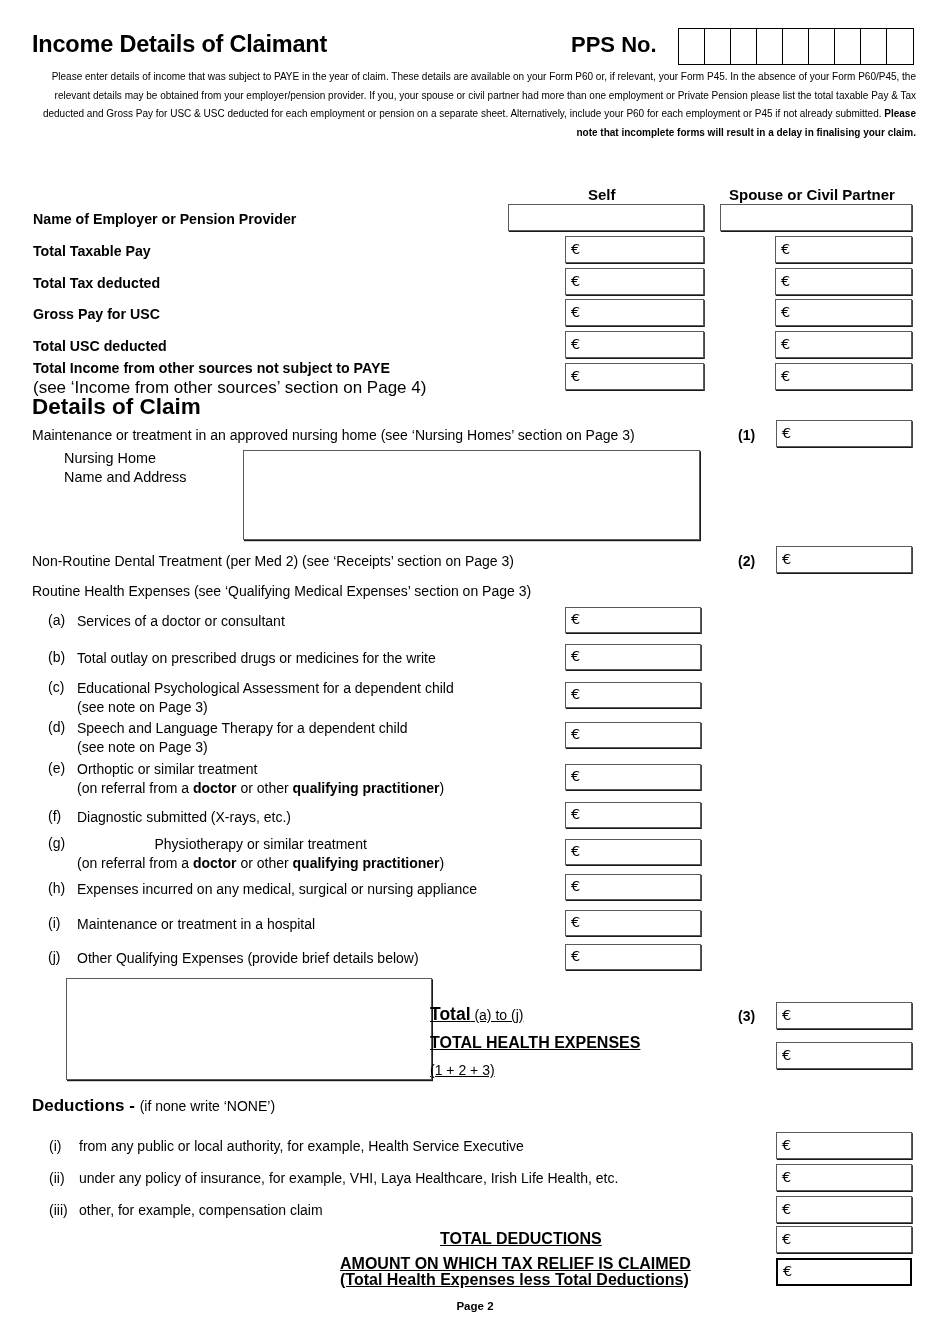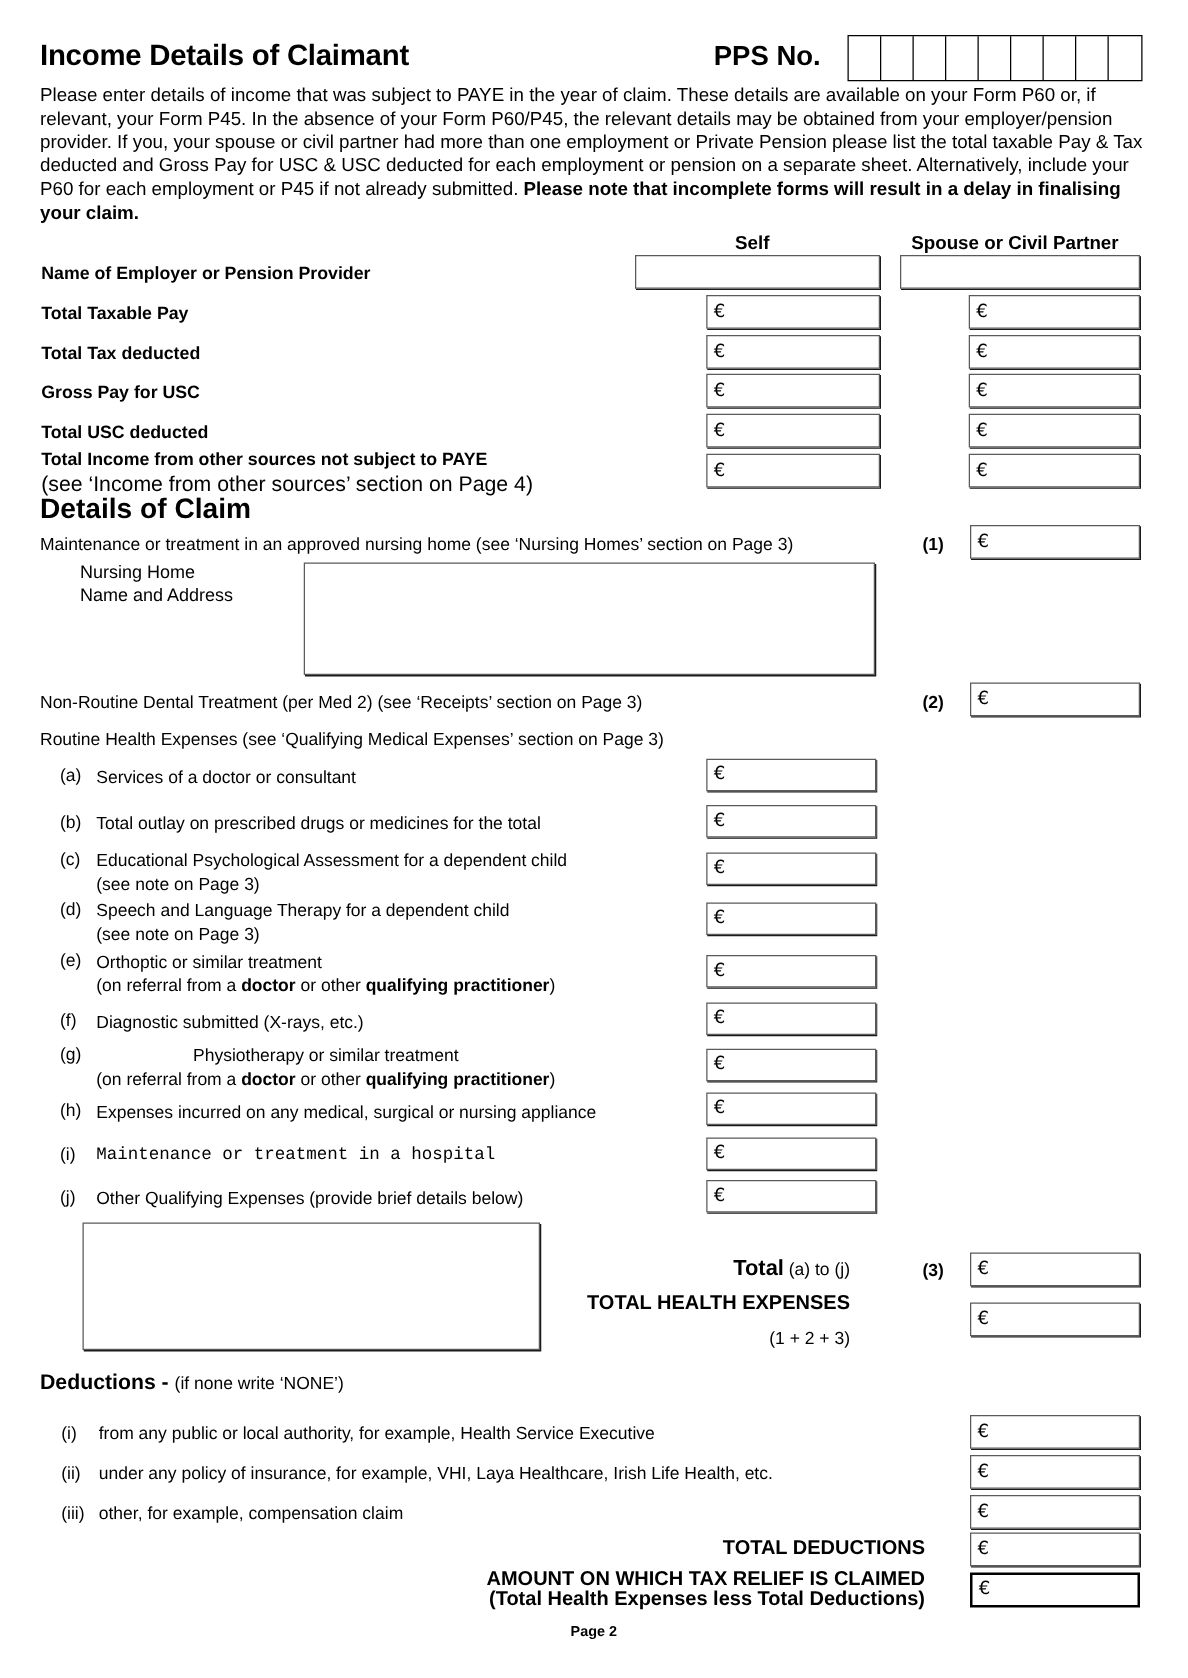--- a/index.html
+++ b/index.html
@@ -42,21 +42,21 @@
   }
   .pps-grid {
     position: absolute; left: 678px; top: 28px;
     display: flex; border: 1.3px solid #000; background:#fff;
   }
   .pps-cell { width: 26px; height: 35px; border-right: 1.3px solid #000; }
   .pps-cell:last-child { border-right: none; }
 
   .intro {
     position: absolute; left: 32px; top: 68px; width: 884px;
-    font-size: 15px; line-height: 18.7px; text-align: left;
+    font-size: 10px; line-height: 18.7px; text-align: right;
   }
   .intro b { font-weight: bold; }
 
   
   .colhead {
     position: absolute; font-size: 15px; font-weight: bold;
   }
   .colhead.self { left: 588px; top: 186px; }
   .colhead.spouse { left: 729px; top: 186px; }
 
@@ -89,21 +89,21 @@
   .item-letter {
     position: absolute; left: 48px; font-size: 14px;
   }
   .item-text {
     position: absolute; left: 77px; font-size: 14px; white-space: nowrap;
   }
   .item-text b { font-weight: bold; }
 
   
   .tot-right {
-    position: absolute; text-align: right; font-size: 15px;
+    position: absolute; font-size: 15px; text-decoration: underline;
   }
   .tot-right .big { font-size: 17.5px; font-weight: bold; }
   .tot-right .sm { font-size: 14px; font-weight: normal; }
   .allcaps { font-size: 16px; font-weight: bold; }
 
   
   .ded-h { position: absolute; left: 32px; top: 1096px; font-size: 17px; font-weight: bold; }
   .ded-h span.n { font-size: 14px; font-weight: normal; }
   .ded-sub { position: absolute; left: 32px; top: 1118px; font-size: 14.2px; }
   .ded-num { position: absolute; left: 49px; font-size: 14px; }
@@ -200,21 +200,21 @@
 
   <div class="rowtext" style="left:32px; top:583px;">Routine Health Expenses (see ‘Qualifying Medical Expenses’ section on Page 3)</div>
 
   <div id="claim-items">
       <div class="item-letter" style="top: 612px;">(a)</div>
       <div class="item-text" style="top: 612px; line-height: 19px;">Services of a doctor or consultant</div>
       <div class="fbox" style="left: 565px; top: 607px; width: 136px; height: 26px;">
         <span class="euro">€</span>
       </div>
       <div class="item-letter" style="top: 649px;">(b)</div>
-      <div class="item-text" style="top: 649px; line-height: 19px;">Total outlay on prescribed drugs or medicines for the total</div>
+      <div class="item-text" style="top: 649px; line-height: 19px;">Total outlay on prescribed drugs or medicines for the write</div>
       <div class="fbox" style="left: 565px; top: 644px; width: 136px; height: 26px;">
         <span class="euro">€</span>
       </div>
       <div class="item-letter" style="top: 679px;">(c)</div>
       <div class="item-text" style="top: 679px; line-height: 19px;">Educational Psychological Assessment for a dependent child<br>(see note on Page 3)</div>
       <div class="fbox" style="left: 565px; top: 682px; width: 136px; height: 26px;">
         <span class="euro">€</span>
       </div>
       <div class="item-letter" style="top: 719px;">(d)</div>
       <div class="item-text" style="top: 719px; line-height: 19px;">Speech and Language Therapy for a dependent child<br>(see note on Page 3)</div>
@@ -235,21 +235,21 @@
       <div class="item-text" style="top: 835px; line-height: 19px; text-align: center;">Physiotherapy or similar treatment<br>(on referral from a <b>doctor</b> or other <b>qualifying practitioner</b>)</div>
       <div class="fbox" style="left: 565px; top: 839px; width: 136px; height: 26px;">
         <span class="euro">€</span>
       </div>
       <div class="item-letter" style="top: 880px;">(h)</div>
       <div class="item-text" style="top: 880px; line-height: 19px;">Expenses incurred on any medical, surgical or nursing appliance</div>
       <div class="fbox" style="left: 565px; top: 874px; width: 136px; height: 26px;">
         <span class="euro">€</span>
       </div>
       <div class="item-letter" style="top: 915px;">(i)</div>
-      <div class="item-text" style="top: 915px; line-height: 19px; font-family: Liberation Mono, monospace;">Maintenance or treatment in a hospital</div>
+      <div class="item-text" style="top: 915px; line-height: 19px;">Maintenance or treatment in a hospital</div>
       <div class="fbox" style="left: 565px; top: 910px; width: 136px; height: 26px;">
         <span class="euro">€</span>
       </div>
       <div class="item-letter" style="top: 949px;">(j)</div>
       <div class="item-text" style="top: 949px; line-height: 19px;">Other Qualifying Expenses (provide brief details below)</div>
       <div class="fbox" style="left: 565px; top: 944px; width: 136px; height: 26px;">
         <span class="euro">€</span>
       </div>
     </div>
 

